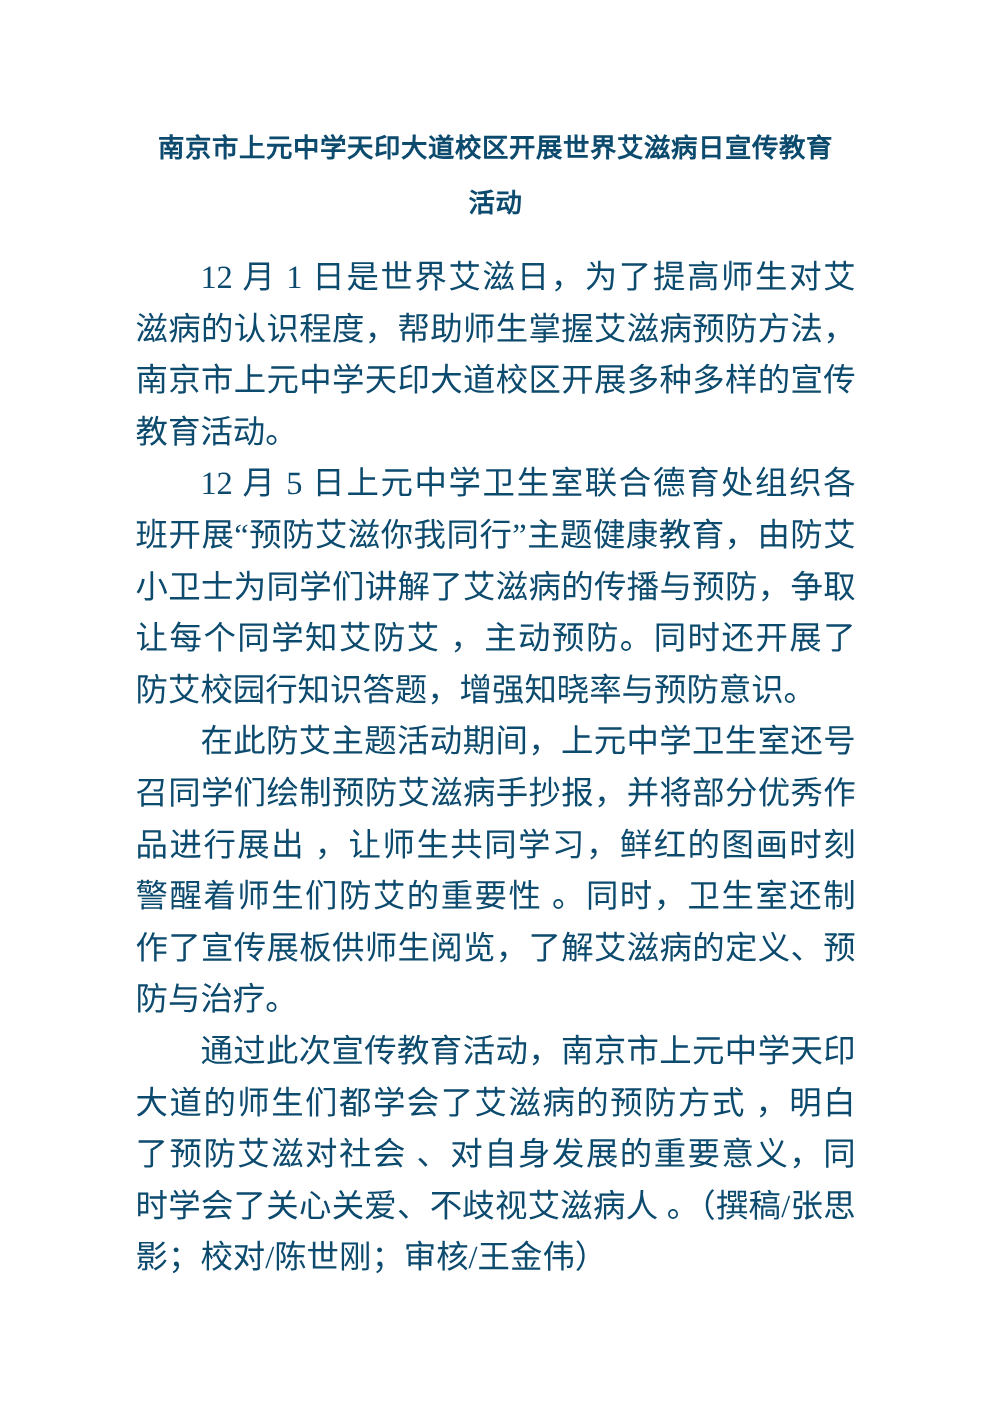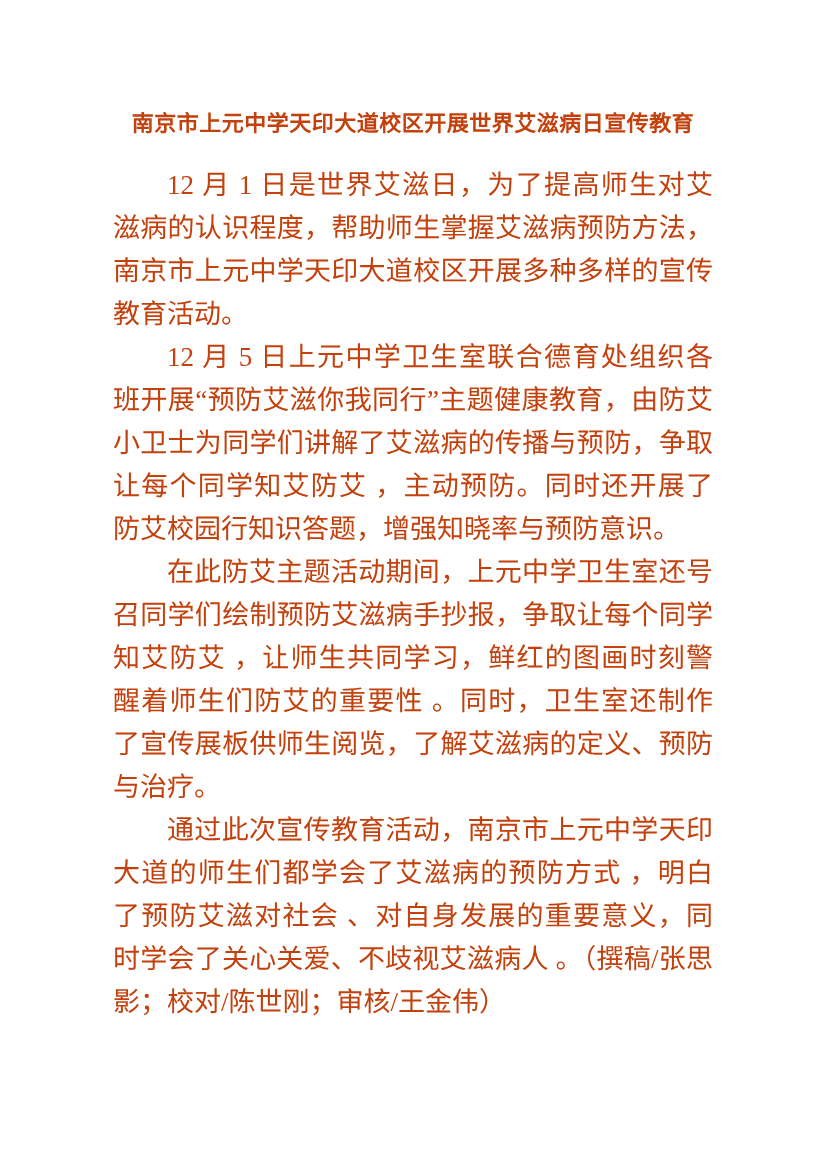--- a/index.html
+++ b/index.html
@@ -9,21 +9,21 @@
   }
   .page {
     position: relative;
     width: 827px;
     height: 1170px;
     background: #ffffff;
     box-sizing: border-box;
     padding: 101px 114px 0 113px;
     overflow: hidden;
     font-family: "Liberation Serif", "DejaVu Serif", serif;
-    color: #c2410c;
+    color: #0c4a6e;
   }
   .doc-title {
     font-size: 22px;
     font-weight: bold;
     line-height: 46px;
     text-align: center;
     letter-spacing: 0.5px;
   }
   .doc-body {
     margin-top: 17px;
@@ -37,20 +37,21 @@
     text-align-last: left;
     word-break: break-all;
   }
 </style>
 </head>
 <body>
 
 <div class="page">
   <div class="doc-title">
     <div>南京市上元中学天印大道校区开展世界艾滋病日宣传教育</div>
+    <div>活动</div>
   </div>
   <div class="doc-body">
     <p class="para">12 月 1 日是世界艾滋日，为了提高师生对艾滋病的认识程度，帮助师生掌握艾滋病预防方法，南京市上元中学天印大道校区开展多种多样的宣传教育活动。</p>
     <p class="para">12 月 5 日上元中学卫生室联合德育处组织各班开展“预防艾滋你我同行”主题健康教育，由防艾小卫士为同学们讲解了艾滋病的传播与预防，争取让每个同学知艾防艾 ，主动预防。同时还开展了防艾校园行知识答题，增强知晓率与预防意识。</p>
-    <p class="para">在此防艾主题活动期间，上元中学卫生室还号召同学们绘制预防艾滋病手抄报，争取让每个同学知艾防艾 ，让师生共同学习，鲜红的图画时刻警醒着师生们防艾的重要性 。同时，卫生室还制作了宣传展板供师生阅览，了解艾滋病的定义、预防与治疗。</p>
+    <p class="para">在此防艾主题活动期间，上元中学卫生室还号召同学们绘制预防艾滋病手抄报，并将部分优秀作品进行展出 ，让师生共同学习，鲜红的图画时刻警醒着师生们防艾的重要性 。同时，卫生室还制作了宣传展板供师生阅览，了解艾滋病的定义、预防与治疗。</p>
     <p class="para">通过此次宣传教育活动，南京市上元中学天印大道的师生们都学会了艾滋病的预防方式 ，明白了预防艾滋对社会 、对自身发展的重要意义，同时学会了关心关爱、不歧视艾滋病人 。（撰稿/张思影；校对/陈世刚；审核/王金伟）</p>
   </div>
 </div>
 
 </body></html>

